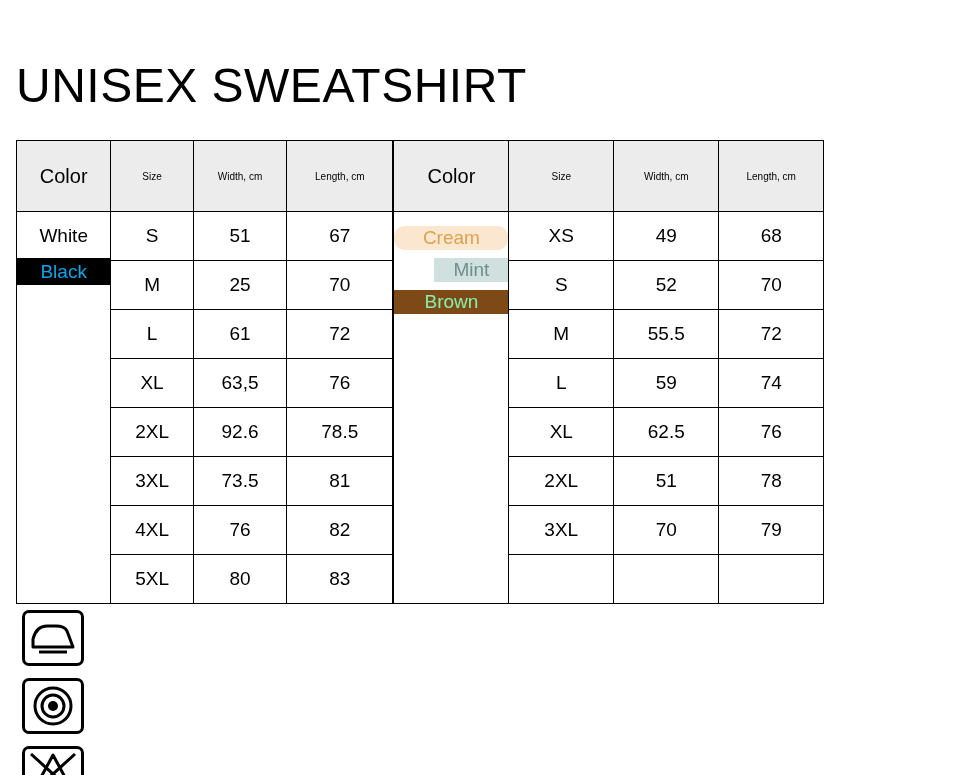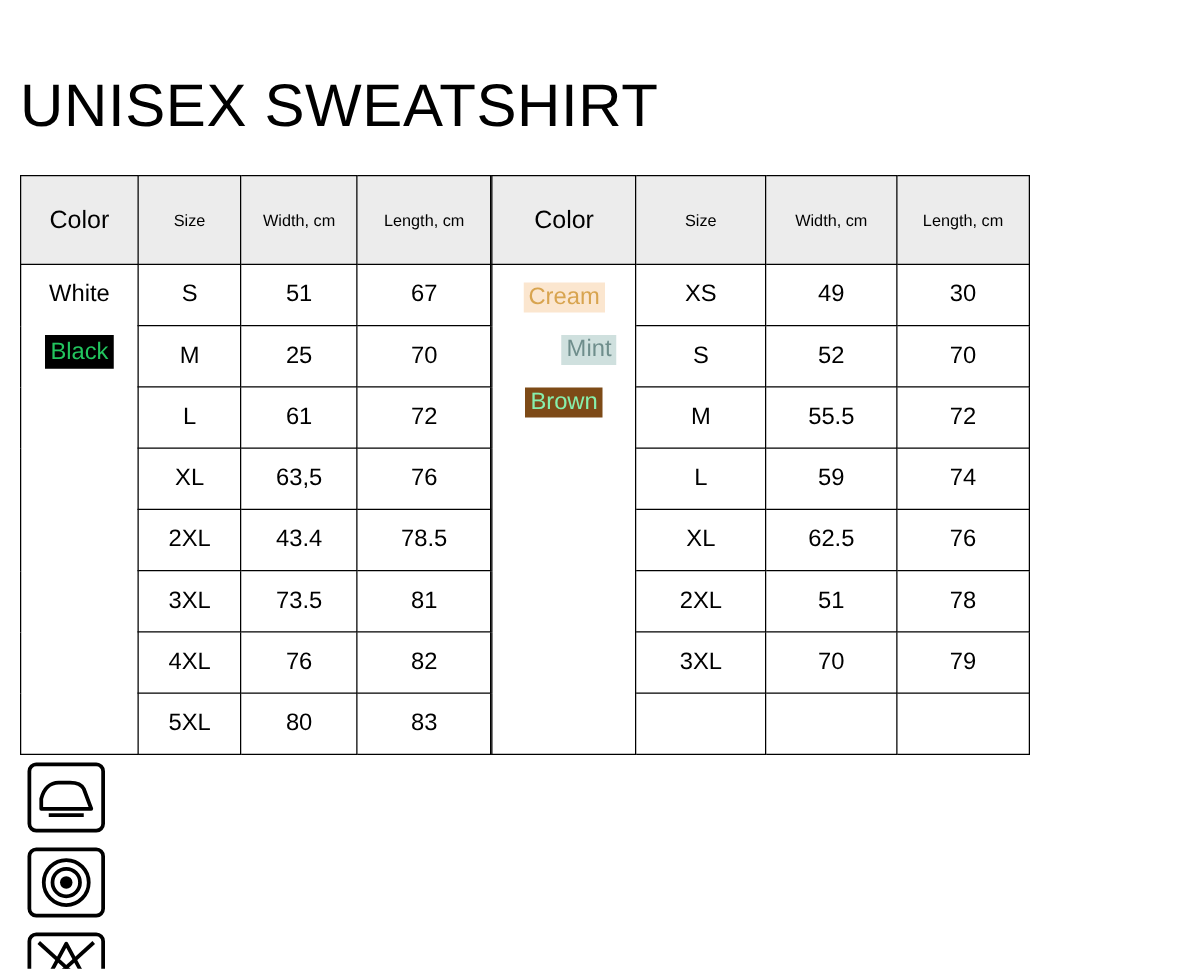--- a/index.html
+++ b/index.html
@@ -45,21 +45,21 @@
   table td, table th {
     border: 1px solid #000000;
     text-align: center;
     vertical-align: middle;
     font-weight: 400;
     padding: 0;
   }
   thead th {
     background: #ececec;
     height: 70px;
-    font-size: 13px;
+    font-size: 10px;
   }
   thead th.col-color {
     font-size: 20px;
   }
   tbody td {
     height: 48px;
     font-size: 19px;
     background: #ffffff;
   }
   
@@ -78,30 +78,29 @@
     padding-top: 10px;
     line-height: 1.35;
   }
   .swatch {
     display: inline-block;
     padding: 1px 4px;
     font-size: 19px;
     white-space: nowrap;
   }
   .swatch.white { background: transparent; color: #000; }
-  .swatch.black { background: #000000; color: #22c55e; }
-  .swatch.cream { background: #fbe6cf; color: #d8a44f; }
+  .swatch.black { background: #000000; color: #0ea5e9; }
+  .swatch.cream { background: #fbe6cf; color: #d8a44f; border-radius: 11px; }
   .swatch.mint  { background: #cfe0de; color: #6f8e8c; margin-left: 40px; }
   .swatch.brown { background: #7d4a17; color: #86efac; }
 
   .color-stack {
     display: flex;
     flex-direction: column;
-    align-items: center;
-    gap: 18px;
+    gap: 8px;
   }
   .color2-cell {
     vertical-align: top;
     padding-top: 14px;
   }
   .spacer-cell { height: 48px; }
 
   .care-row {
     position: absolute;
     left: 22px;
@@ -161,21 +160,21 @@
           <td>61</td>
           <td>72</td>
         </tr>
         <tr>
           <td>XL</td>
           <td>63,5</td>
           <td>76</td>
         </tr>
         <tr>
           <td>2XL</td>
-          <td>43.4</td>
+          <td>92.6</td>
           <td>78.5</td>
         </tr>
         <tr>
           <td>3XL</td>
           <td>73.5</td>
           <td>81</td>
         </tr>
         <tr>
           <td>4XL</td>
           <td>76</td>
@@ -202,21 +201,21 @@
         <tr>
           <td class="color2-cell" rowspan="8">
             <div class="color-stack">
               <span class="swatch cream">Cream</span>
               <span class="swatch mint">Mint</span>
               <span class="swatch brown">Brown</span>
             </div>
           </td>
           <td>XS</td>
           <td>49</td>
-          <td>30</td>
+          <td>68</td>
         </tr>
         <tr>
           <td>S</td>
           <td>52</td>
           <td>70</td>
         </tr>
         <tr>
           <td>M</td>
           <td>55.5</td>
           <td>72</td>

